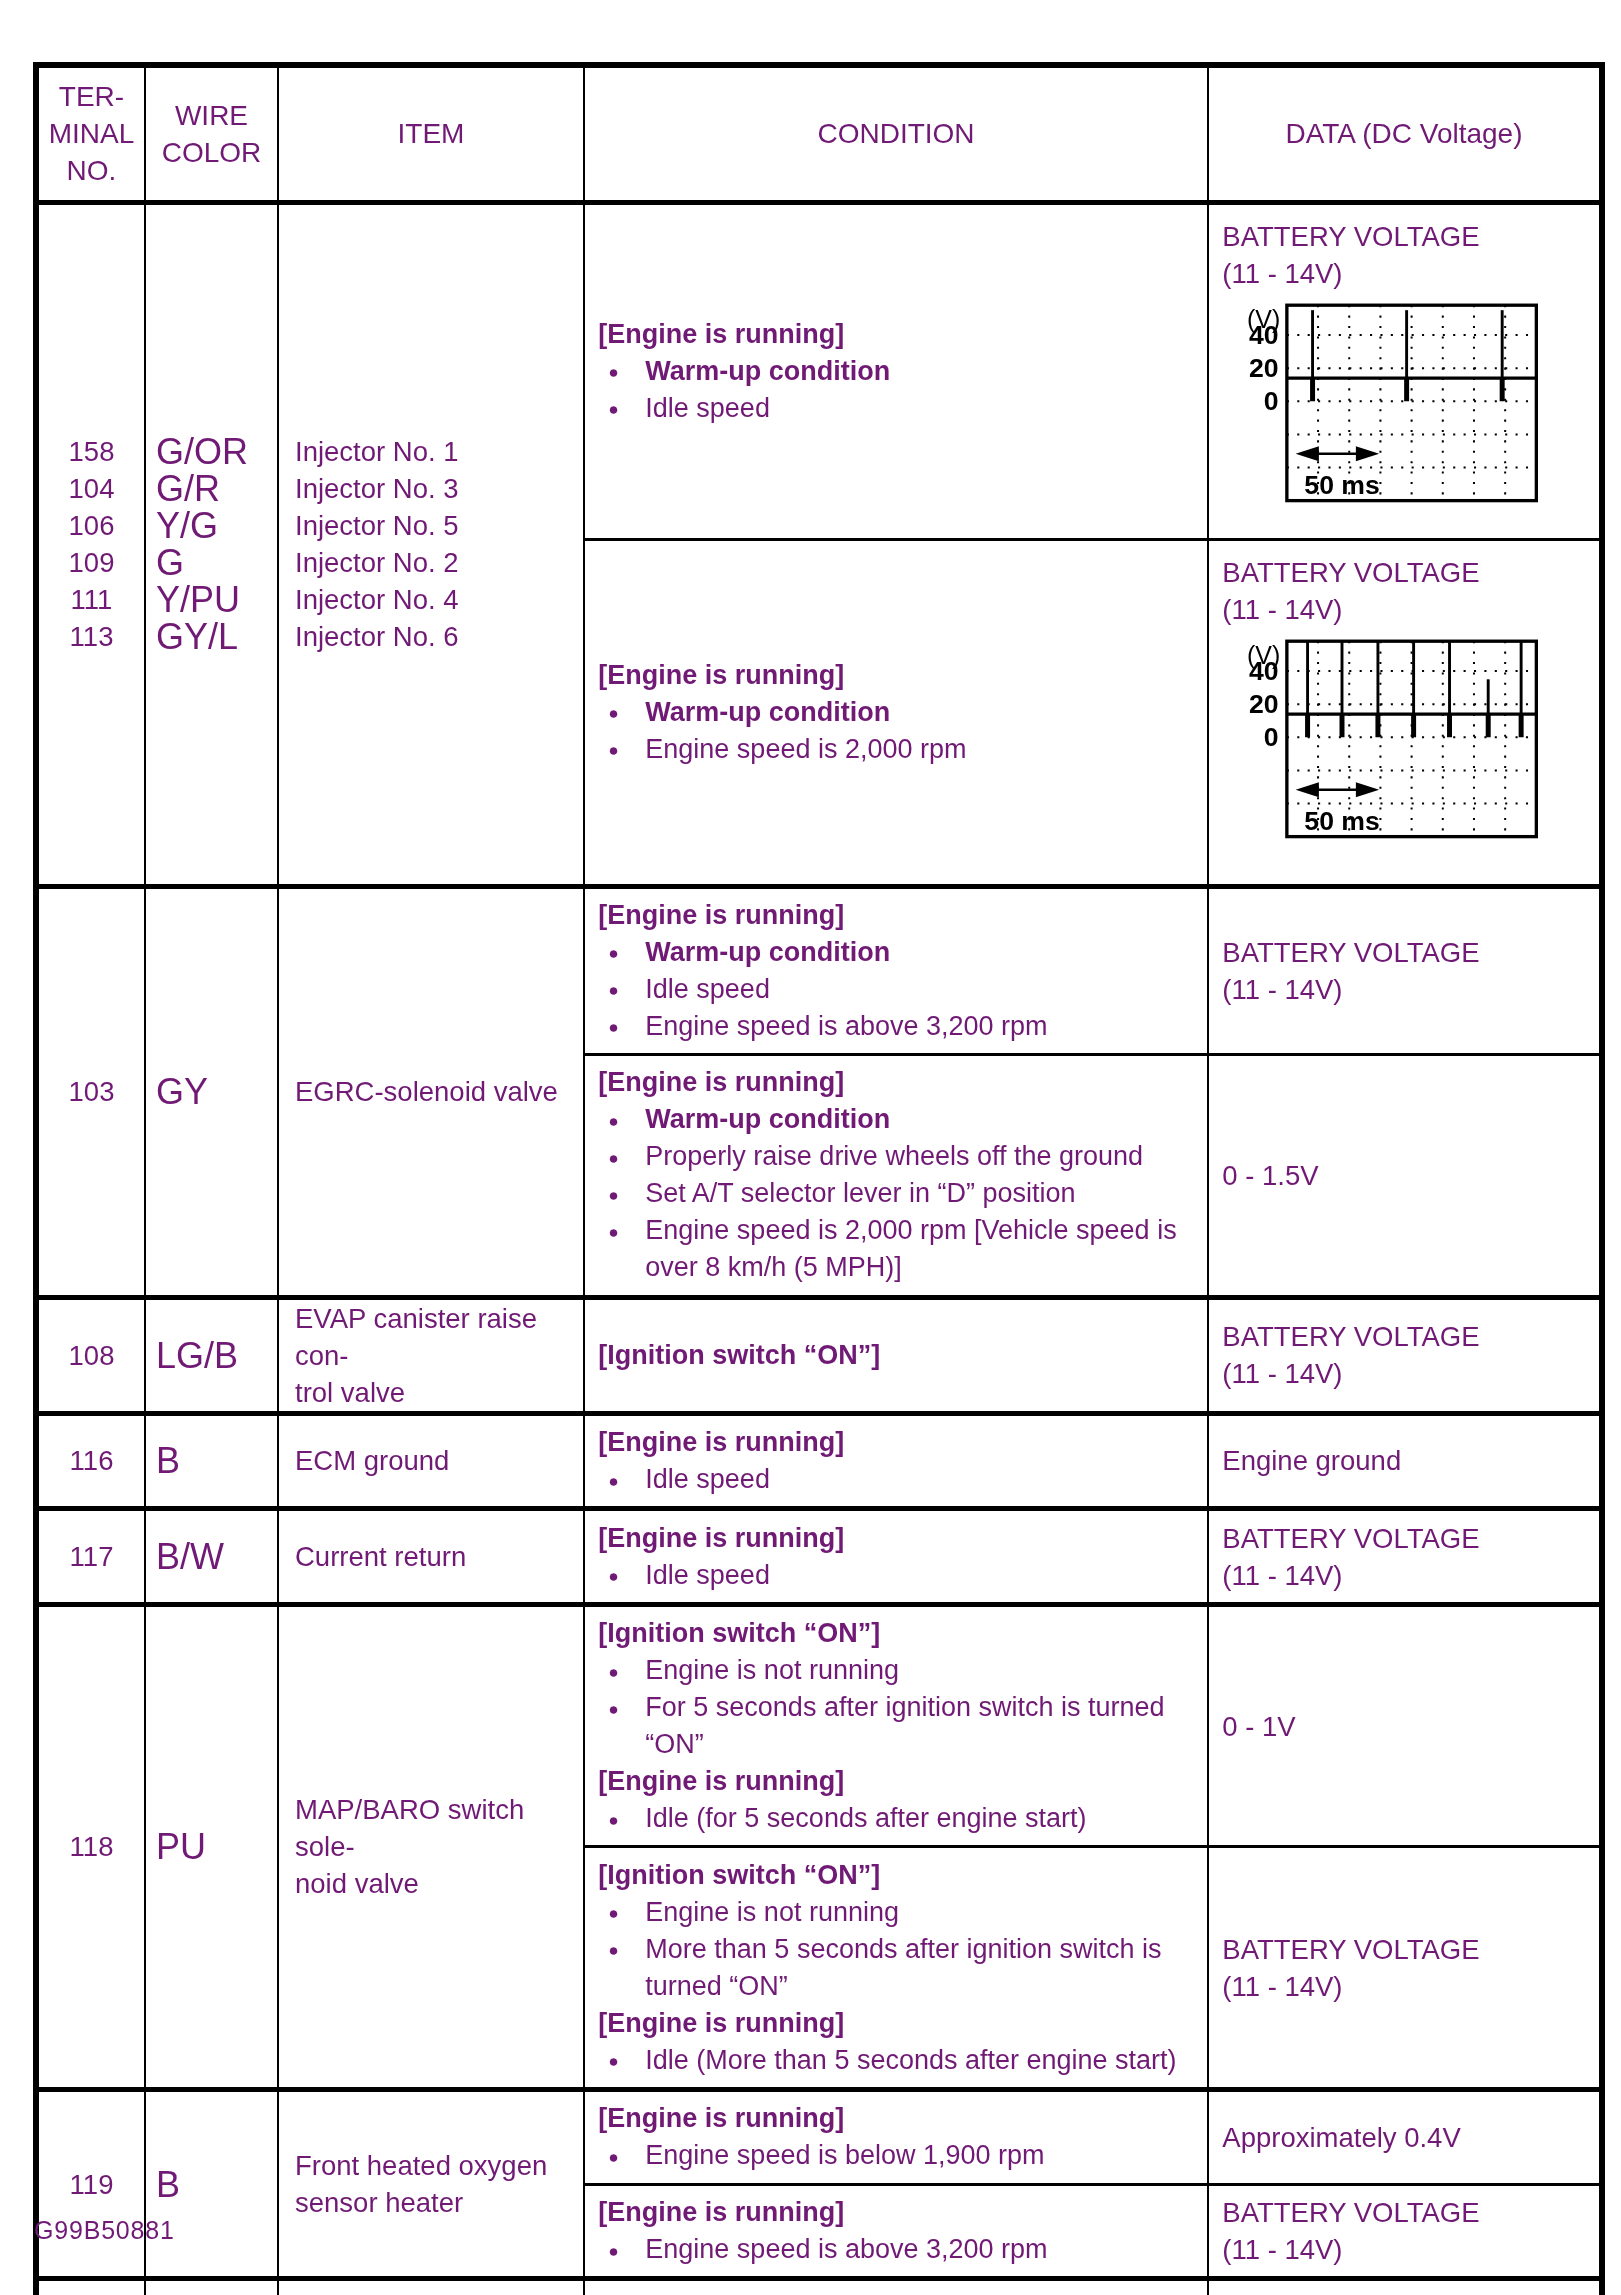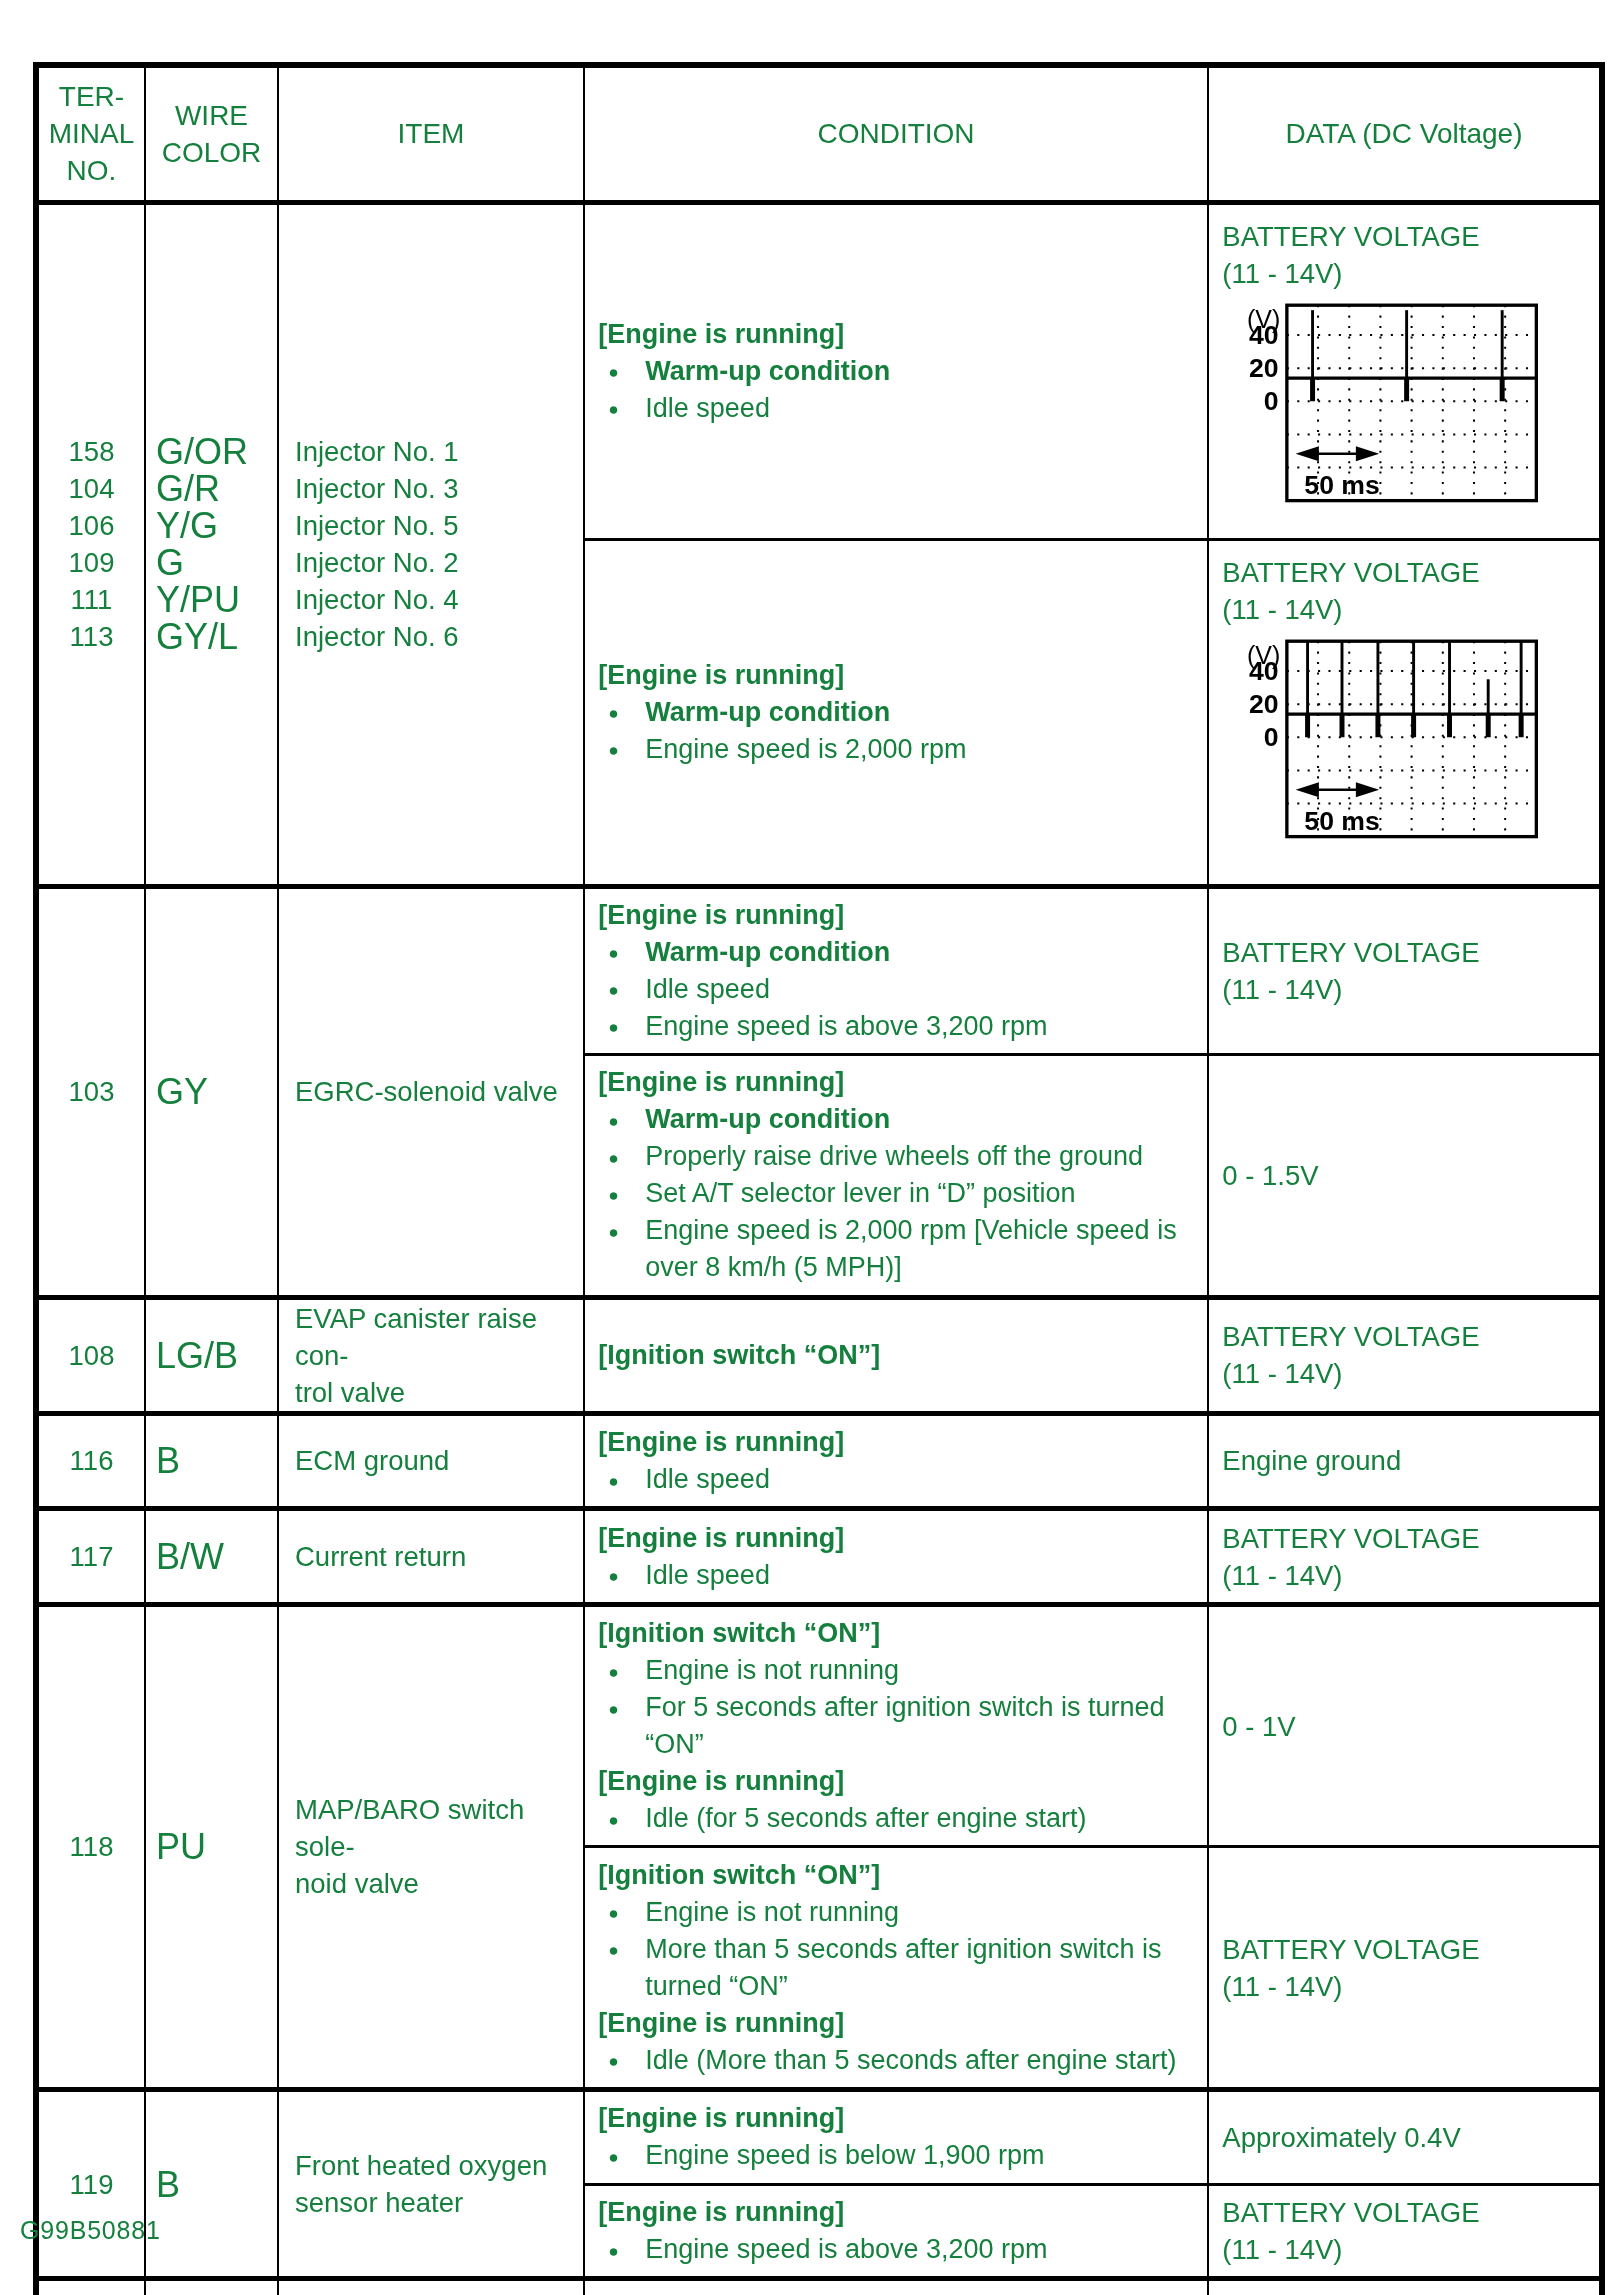--- a/index.html
+++ b/index.html
@@ -1,17 +1,17 @@
 <!DOCTYPE html>
 <html style="font-size:13.3px"><head>
 <meta charset="utf-8">
 <style>
   html,body{margin:0;padding:0;background:#ffffff;}
   .page{position:relative;width:1621px;height:2295px;background:#ffffff;
-        font-family:"Liberation Sans",sans-serif;color:#15803d;}
+        font-family:"Liberation Sans",sans-serif;color:#701a75;}
   table.spec{position:absolute;left:33px;top:62px;width:1566px;
              border-collapse:collapse;table-layout:fixed;background:#fff;
              border:6.7px solid #000;}
   td,th{border:2.5px solid #000;padding:0;vertical-align:middle;overflow:hidden;}
   th{font-weight:400;font-size:28px;line-height:37px;text-align:center;
      border-bottom-width:5.8px;padding:0 5px;}
   tr.major>td{border-top-width:5px;}
   tr.sub>td{border-top-width:3.3px;}
   .term{font-size:27.5px;line-height:37px;text-align:center;}
   .wire{font-size:36px;line-height:37px;padding-left:10px;}
@@ -19,21 +19,21 @@
   .cond{padding:8.3px 11.7px 8.3px 13.3px;}
   .ln{font-size:27px;line-height:37px;}
   .h{font-weight:700;}
   .b{position:relative;padding-left:47px;}
   .bb{font-weight:700;}
   .b::before{content:"\25CF";position:absolute;left:10px;top:1.7px;font-size:17.5px;}
   .data{font-size:27.5px;line-height:37px;padding:5px 8.3px 5px 13.3px;}
   .chart-cell{vertical-align:top;padding-top:13.3px;}
   .scope{margin:8.3px 0 0 0;}
   svg text{font-family:"Liberation Sans",sans-serif;}
-  .footer{position:absolute;left:20px;top:2216px;font-size:25px;
+  .footer{position:absolute;left:34px;top:2216px;font-size:25px;
           letter-spacing:0.8px;}
 </style>
 </head>
 <body>
 
 <div class="page">
 
 <table class="spec">
   <colgroup>
     <col style="width:109px">

